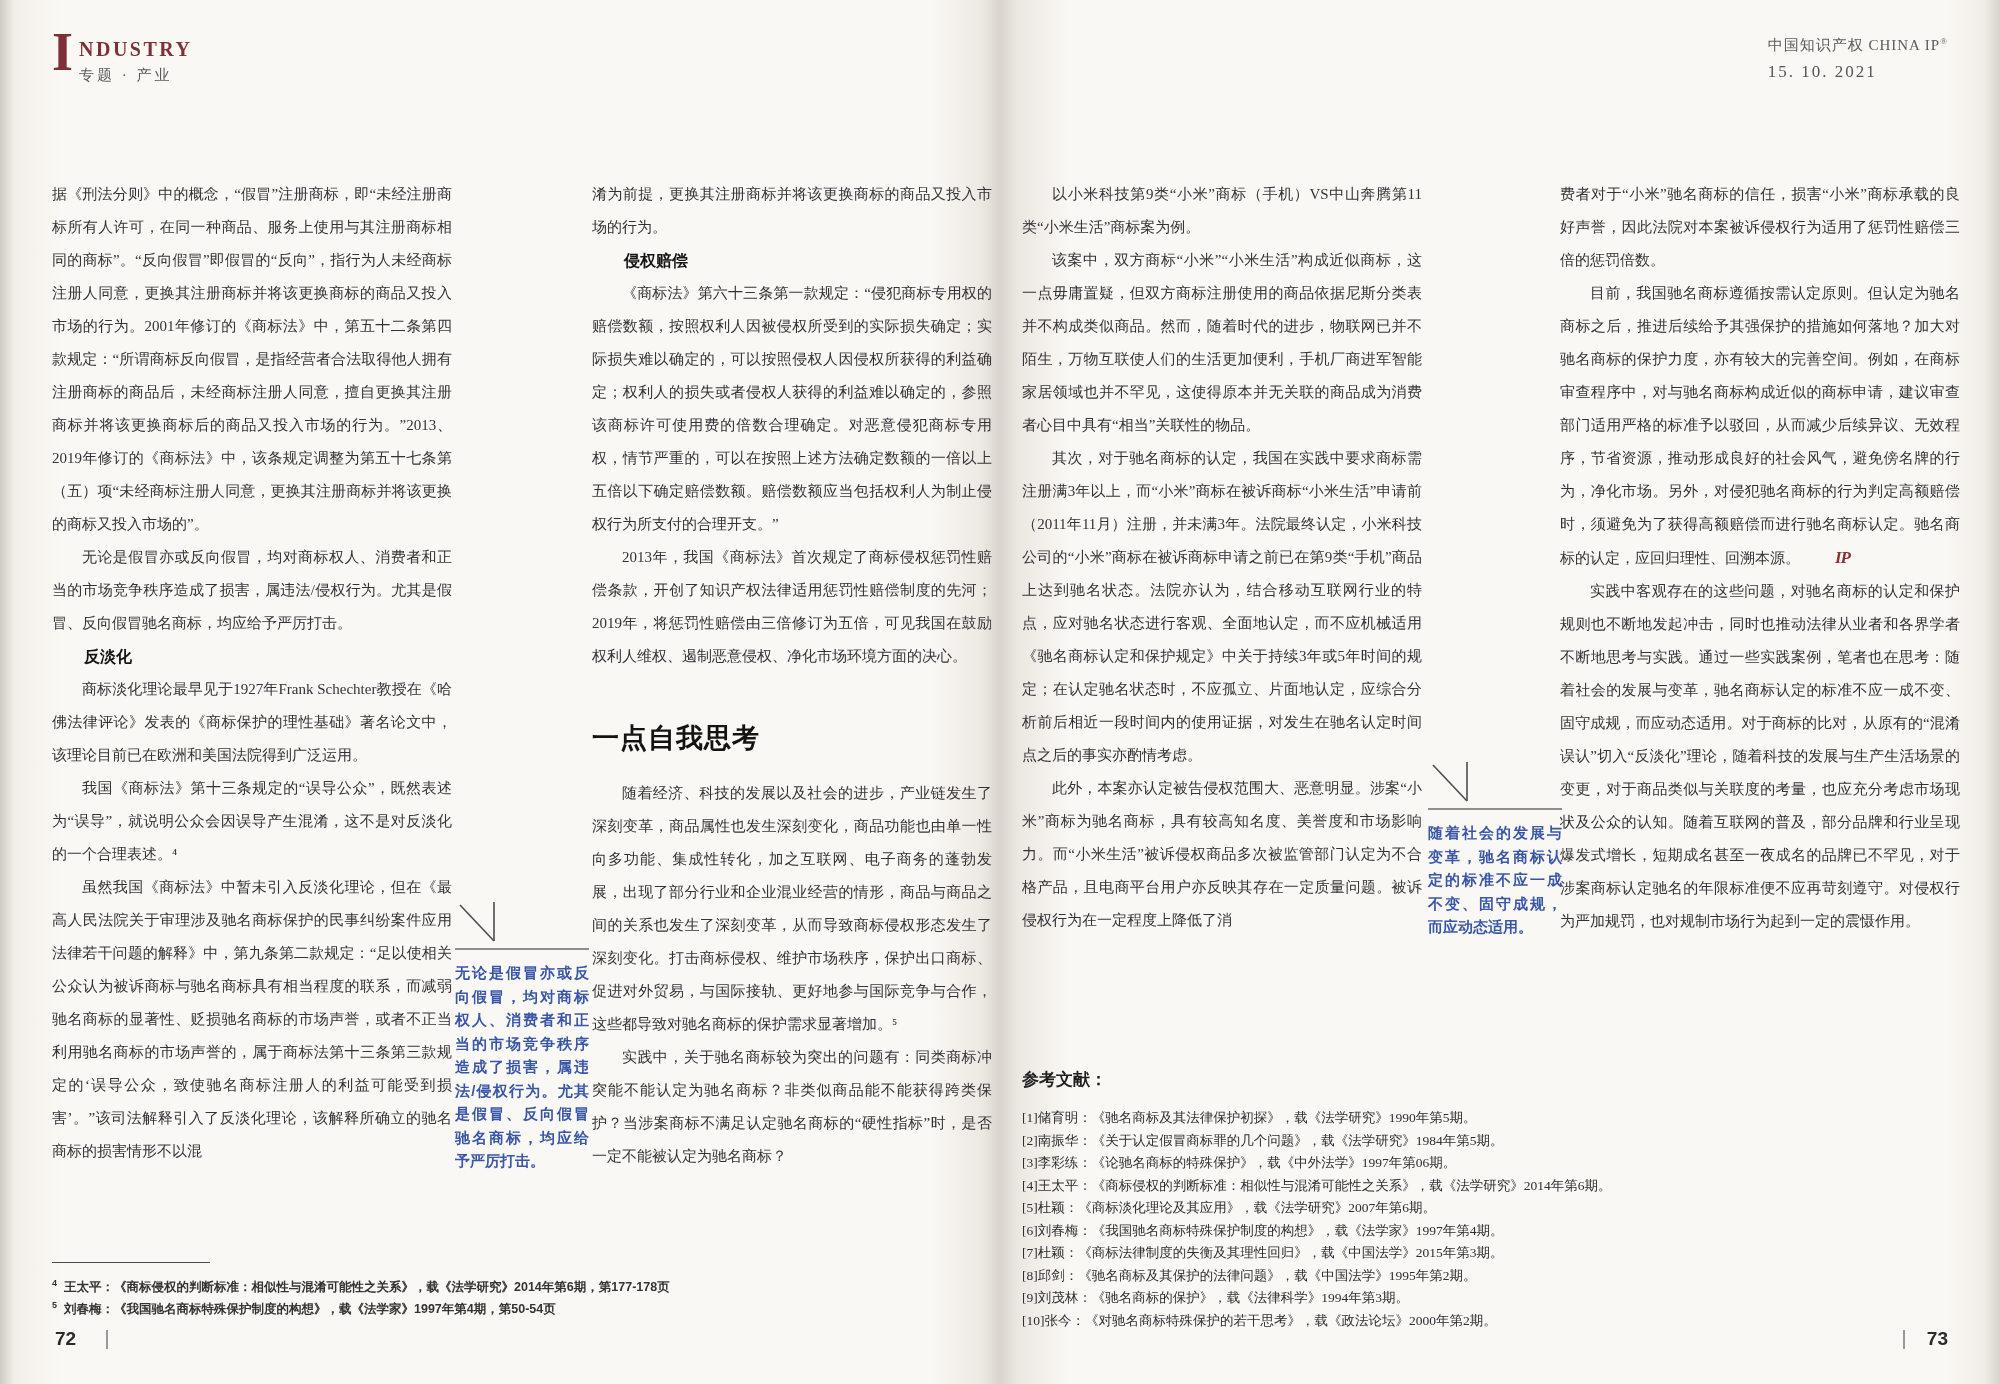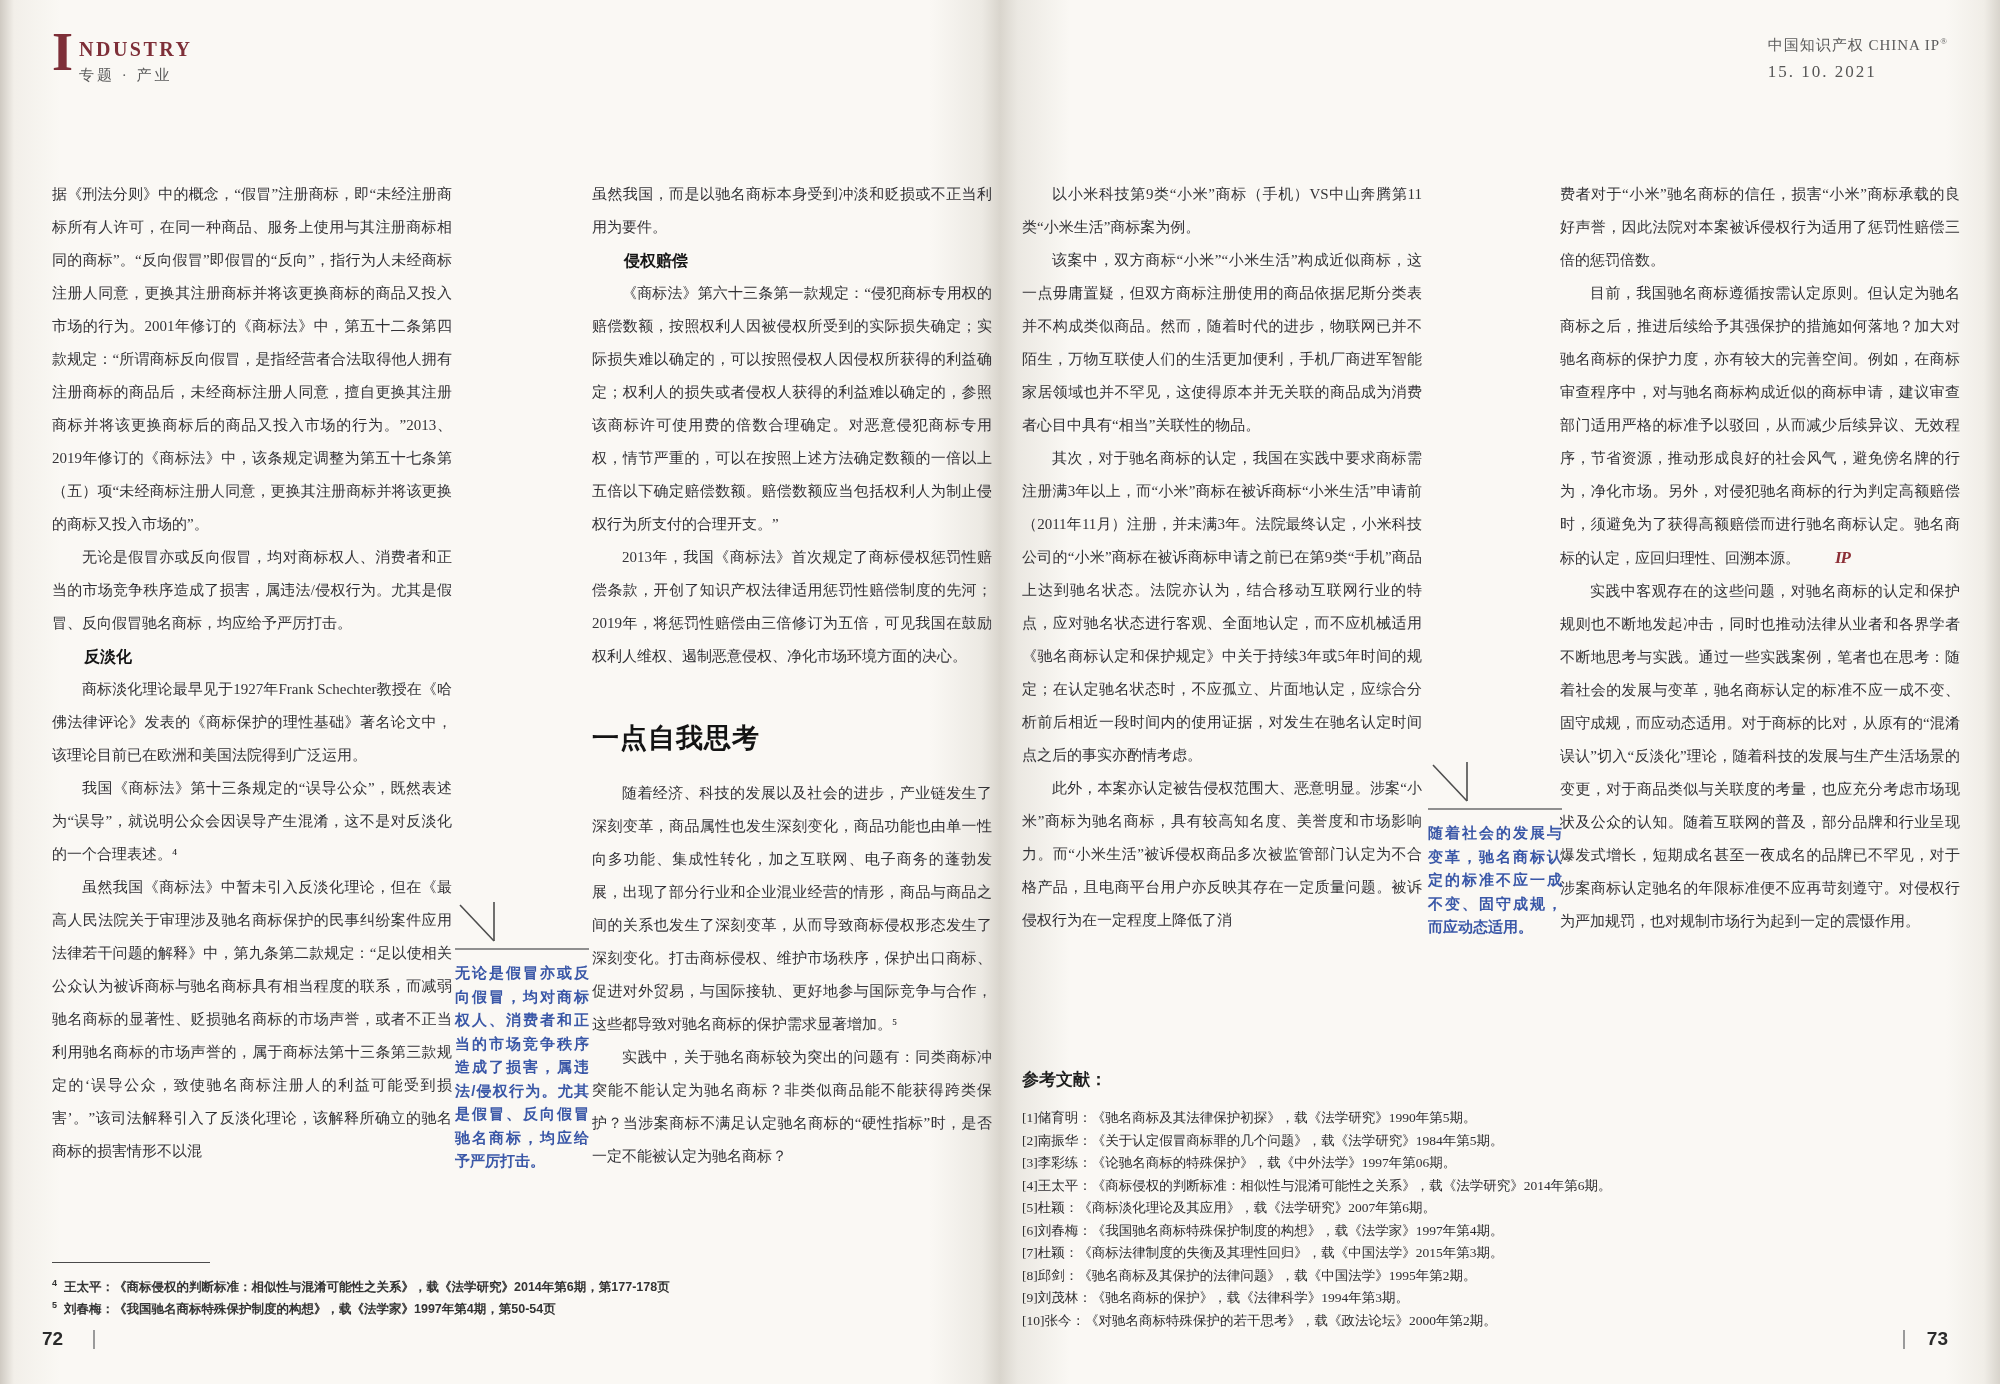--- a/index.html
+++ b/index.html
@@ -58,21 +58,21 @@
 
   
   .references { position:absolute; left:1022px; top:1068px; width:820px; }
   .refs-title { font-family:"Liberation Sans","DejaVu Sans",sans-serif; font-weight:700;
                 font-size:17px; color:#1e1e1e; margin-bottom:16px; }
   .ref-item { font-size:13.5px; line-height:22.5px; color:#2e2d30; }
 
   
   .pageno { position:absolute; top:1328px; font-family:"Liberation Sans","DejaVu Sans",sans-serif;
             font-size:19px; font-weight:700; color:#2b2b2b; display:flex; align-items:center; }
-  .pageno-left { left:42px;text-align:center; }
+  .pageno-left { left:55px;text-align:center; }
   .pageno-right { right:52px; }
   .pageno .bar { width:1.5px; height:19px; background:#9a9a9a; }
   .pageno-left .bar { margin-left:30px; }
   .pageno-right .bar { margin-right:22px; }
 </style>
 </head>
 <body>
 
 <div class="spread">
 
@@ -91,21 +91,21 @@
 
   <div class="col col-1">
       <div class="para body">据《刑法分则》中的概念，“假冒”注册商标，即“未经注册商标所有人许可，在同一种商品、服务上使用与其注册商标相同的商标”。“反向假冒”即假冒的“反向”，指行为人未经商标注册人同意，更换其注册商标并将该更换商标的商品又投入市场的行为。2001年修订的《商标法》中，第五十二条第四款规定：“所谓商标反向假冒，是指经营者合法取得他人拥有注册商标的商品后，未经商标注册人同意，擅自更换其注册商标并将该更换商标后的商品又投入市场的行为。”2013、2019年修订的《商标法》中，该条规定调整为第五十七条第（五）项“未经商标注册人同意，更换其注册商标并将该更换的商标又投入市场的”。</div>
       <div class="para body indent">无论是假冒亦或反向假冒，均对商标权人、消费者和正当的市场竞争秩序造成了损害，属违法/侵权行为。尤其是假冒、反向假冒驰名商标，均应给予严厉打击。</div>
       <div class="para heading">反淡化</div>
       <div class="para body indent">商标淡化理论最早见于1927年Frank Schechter教授在《哈佛法律评论》发表的《商标保护的理性基础》著名论文中，该理论目前已在欧洲和美国法院得到广泛运用。</div>
       <div class="para body indent">我国《商标法》第十三条规定的“误导公众”，既然表述为“误导”，就说明公众会因误导产生混淆，这不是对反淡化的一个合理表述。⁴</div>
       <div class="para body indent">虽然我国《商标法》中暂未引入反淡化理论，但在《最高人民法院关于审理涉及驰名商标保护的民事纠纷案件应用法律若干问题的解释》中，第九条第二款规定：“足以使相关公众认为被诉商标与驰名商标具有相当程度的联系，而减弱驰名商标的显著性、贬损驰名商标的市场声誉，或者不正当利用驰名商标的市场声誉的，属于商标法第十三条第三款规定的‘误导公众，致使驰名商标注册人的利益可能受到损害’。”该司法解释引入了反淡化理论，该解释所确立的驰名商标的损害情形不以混</div>
     </div>
   <div class="col col-2">
-      <div class="para body">虽然我国，而是以驰名商标本身受到冲淡和贬损或不正当利用为要件。</div>
+      <div class="para body">淆为前提，更换其注册商标并将该更换商标的商品又投入市场的行为。</div>
       <div class="para heading">侵权赔偿</div>
       <div class="para body indent">《商标法》第六十三条第一款规定：“侵犯商标专用权的赔偿数额，按照权利人因被侵权所受到的实际损失确定；实际损失难以确定的，可以按照侵权人因侵权所获得的利益确定；权利人的损失或者侵权人获得的利益难以确定的，参照该商标许可使用费的倍数合理确定。对恶意侵犯商标专用权，情节严重的，可以在按照上述方法确定数额的一倍以上五倍以下确定赔偿数额。赔偿数额应当包括权利人为制止侵权行为所支付的合理开支。”</div>
       <div class="para body indent">2013年，我国《商标法》首次规定了商标侵权惩罚性赔偿条款，开创了知识产权法律适用惩罚性赔偿制度的先河；2019年，将惩罚性赔偿由三倍修订为五倍，可见我国在鼓励权利人维权、遏制恶意侵权、净化市场环境方面的决心。</div>
       <div class="para heading-large">一点自我思考</div>
       <div class="para body indent">随着经济、科技的发展以及社会的进步，产业链发生了深刻变革，商品属性也发生深刻变化，商品功能也由单一性向多功能、集成性转化，加之互联网、电子商务的蓬勃发展，出现了部分行业和企业混业经营的情形，商品与商品之间的关系也发生了深刻变革，从而导致商标侵权形态发生了深刻变化。打击商标侵权、维护市场秩序，保护出口商标、促进对外贸易，与国际接轨、更好地参与国际竞争与合作，这些都导致对驰名商标的保护需求显著增加。⁵</div>
       <div class="para body indent">实践中，关于驰名商标较为突出的问题有：同类商标冲突能不能认定为驰名商标？非类似商品能不能获得跨类保护？当涉案商标不满足认定驰名商标的“硬性指标”时，是否一定不能被认定为驰名商标？</div>
     </div>
   <div class="col col-3">
       <div class="para body indent">以小米科技第9类“小米”商标（手机）VS中山奔腾第11类“小米生活”商标案为例。</div>
       <div class="para body indent">该案中，双方商标“小米”“小米生活”构成近似商标，这一点毋庸置疑，但双方商标注册使用的商品依据尼斯分类表并不构成类似商品。然而，随着时代的进步，物联网已并不陌生，万物互联使人们的生活更加便利，手机厂商进军智能家居领域也并不罕见，这使得原本并无关联的商品成为消费者心目中具有“相当”关联性的物品。</div>

